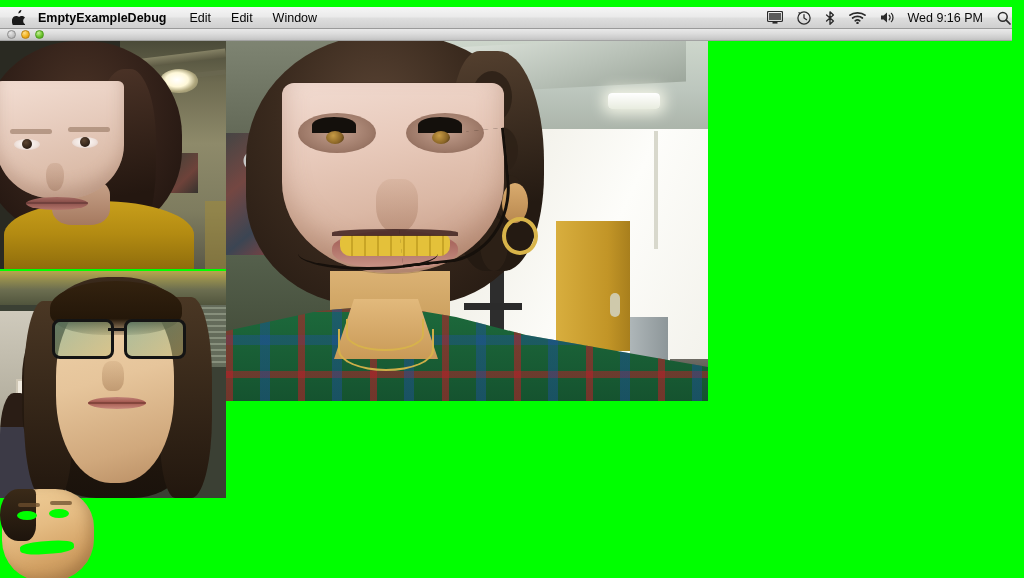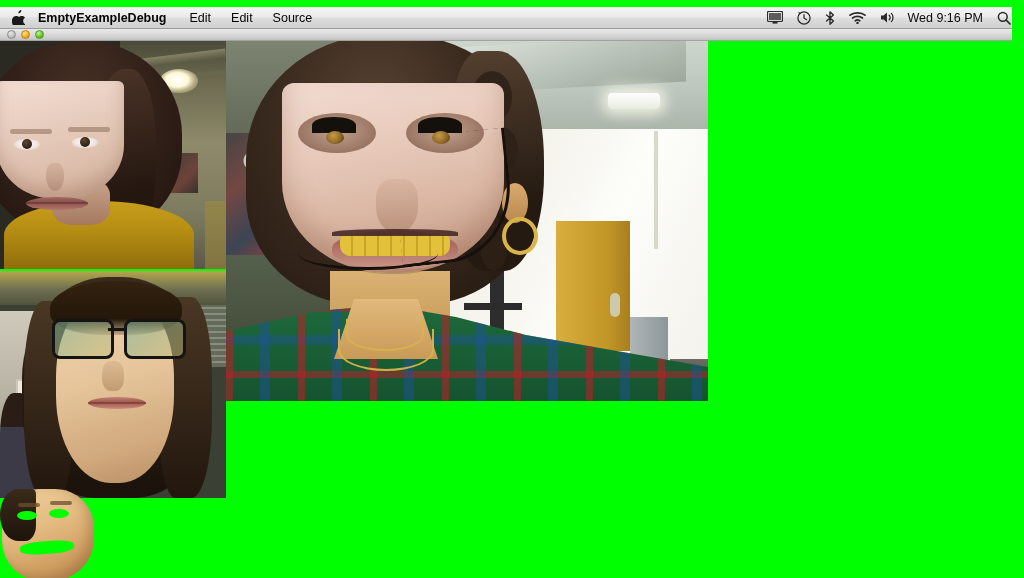--- a/index.html
+++ b/index.html
@@ -265,21 +265,21 @@
         <span class="apple-glyph">
           <svg width="13" height="15" viewBox="0 0 13 15">
             <path fill="#1a1a1a" d="M8.6 2.3c.5-.63.86-1.5.76-2.3-.74.03-1.63.5-2.16 1.12-.48.55-.9 1.44-.79 2.28.82.06 1.67-.43 2.19-1.1zM11.2 10.9c-.02-2.1 1.72-3.12 1.8-3.17-.98-1.44-2.5-1.63-3.05-1.66-1.3-.13-2.53.76-3.19.76-.66 0-1.67-.74-2.74-.72-1.41.02-2.71.82-3.44 2.08-1.47 2.55-.38 6.33 1.05 8.4.7 1.01 1.53 2.15 2.62 2.11 1.05-.04 1.45-.68 2.72-.68 1.27 0 1.63.68 2.74.66 1.13-.02 1.85-1.03 2.54-2.05.8-1.17 1.13-2.31 1.15-2.37-.03-.01-2.2-.85-2.2-3.36z"></path>
           </svg>
         </span>
       </div>
 
       <div class="menu-item app-title" data-bind="menubar.app_title">EmptyExampleDebug</div>
       <div class="menu-item" data-bind="menubar.items.0.label">Edit</div>
       <div class="menu-item" data-bind="menubar.items.1.label">Edit</div>
-      <div class="menu-item" data-bind="menubar.items.2.label">Source</div>
+      <div class="menu-item" data-bind="menubar.items.2.label">Window</div>
     </div>
 
     <div class="right">
 
       <div class="status-item">
         <svg width="16" height="13" viewBox="0 0 16 13">
           <rect x="0.5" y="0.5" width="15" height="10" rx="1.2" fill="none" stroke="#2a2a2a" stroke-width="1.2"></rect>
           <rect x="2" y="2" width="12" height="7" fill="#5c5c5c"></rect>
           <rect x="5.5" y="11" width="5" height="1.6" fill="#2a2a2a"></rect>
         </svg>

